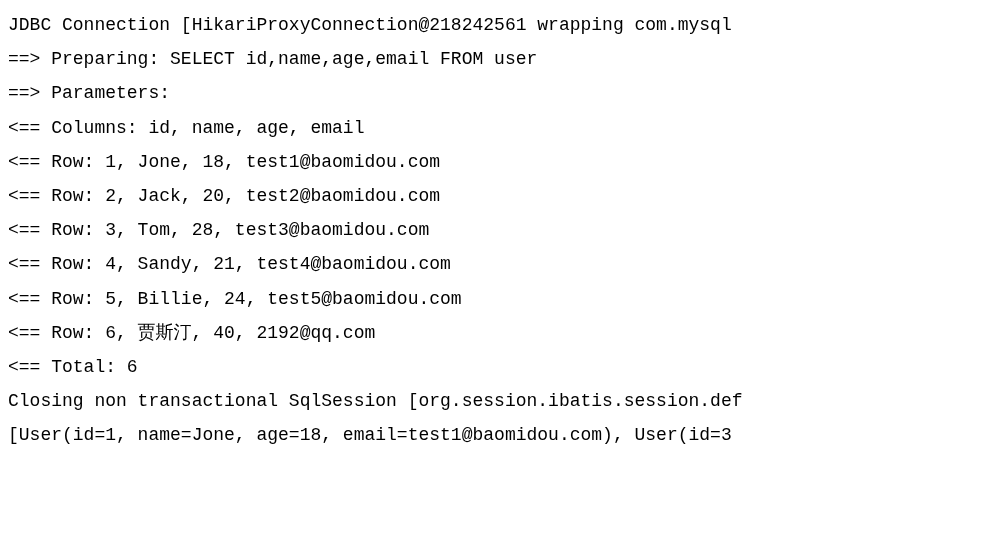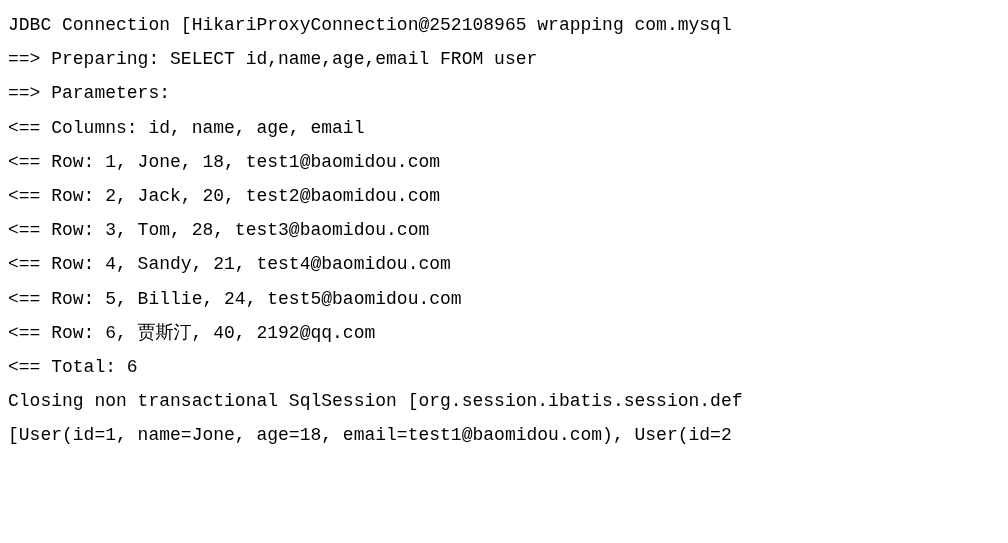--- a/index.html
+++ b/index.html
@@ -19,25 +19,25 @@
       width: 1008px;
       height: 543px;
     }
     .log-line {
       display: block;
     }
   </style>
 </head>
 <body>
 
-<span class="log-line">JDBC Connection [HikariProxyConnection@252108965 wrapping com.mysql</span>
+<span class="log-line">JDBC Connection [HikariProxyConnection@218242561 wrapping com.mysql</span>
 <span class="log-line">==&gt;  Preparing: SELECT id,name,age,email FROM user</span>
 <span class="log-line">==&gt; Parameters:</span>
 <span class="log-line">&lt;==    Columns: id, name, age, email</span>
 <span class="log-line">&lt;==        Row: 1, Jone, 18, test1@baomidou.com</span>
 <span class="log-line">&lt;==        Row: 2, Jack, 20, test2@baomidou.com</span>
 <span class="log-line">&lt;==        Row: 3, Tom, 28, test3@baomidou.com</span>
 <span class="log-line">&lt;==        Row: 4, Sandy, 21, test4@baomidou.com</span>
 <span class="log-line">&lt;==        Row: 5, Billie, 24, test5@baomidou.com</span>
 <span class="log-line">&lt;==        Row: 6, 贾斯汀, 40, 2192@qq.com</span>
 <span class="log-line">&lt;==      Total: 6</span>
 <span class="log-line">Closing non transactional SqlSession [org.session.ibatis.session.def</span>
-<span class="log-line">[User(id=1, name=Jone, age=18, email=test1@baomidou.com), User(id=2</span>
+<span class="log-line">[User(id=1, name=Jone, age=18, email=test1@baomidou.com), User(id=3</span>
 
 </body></html>

